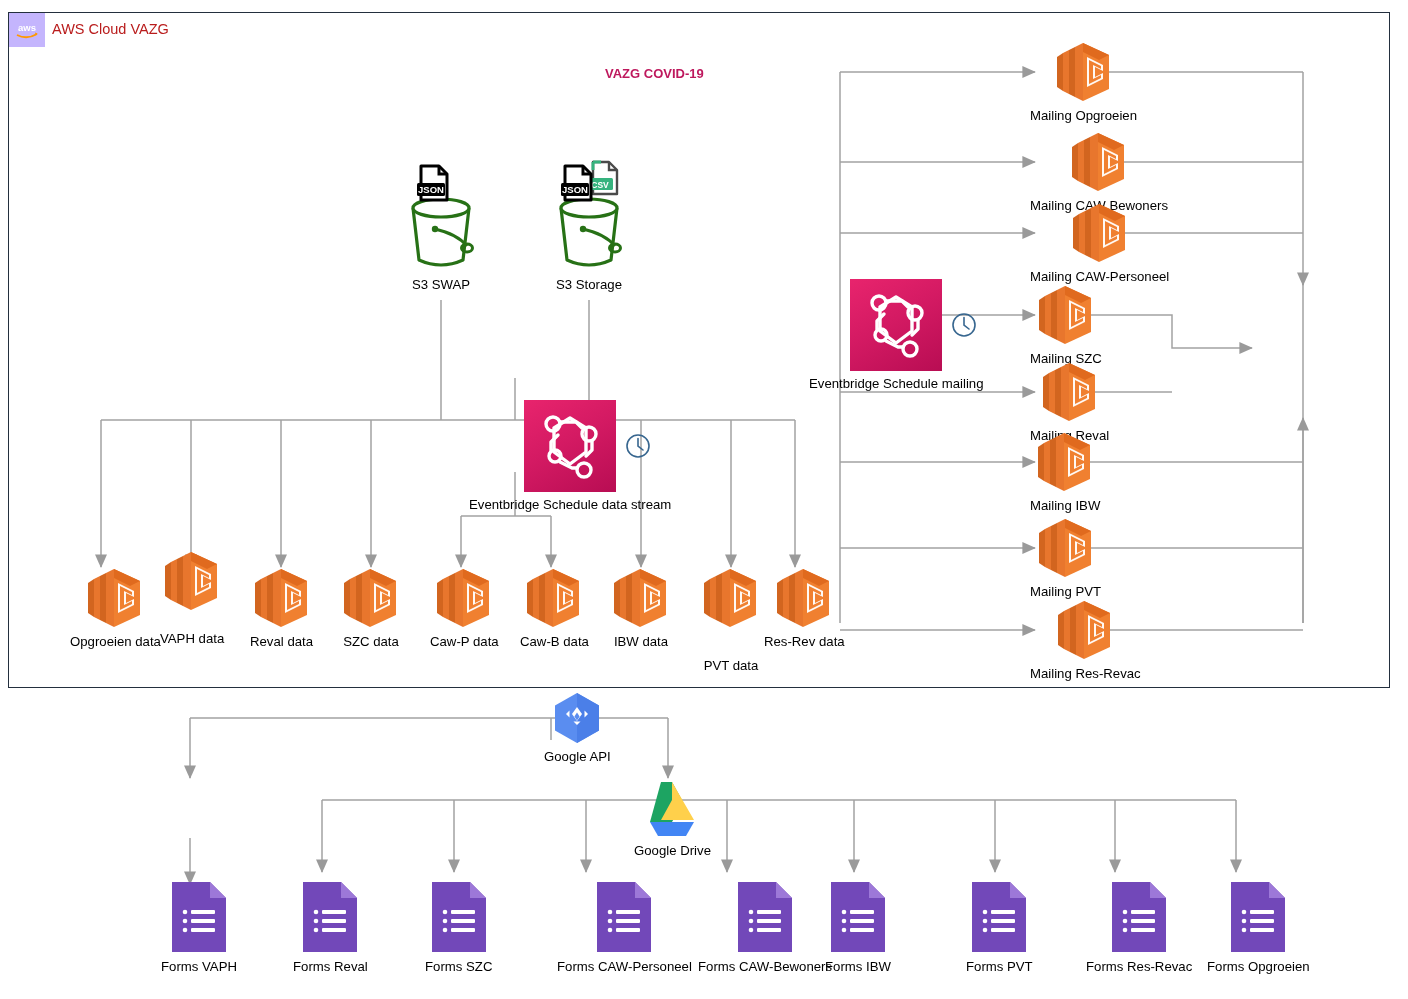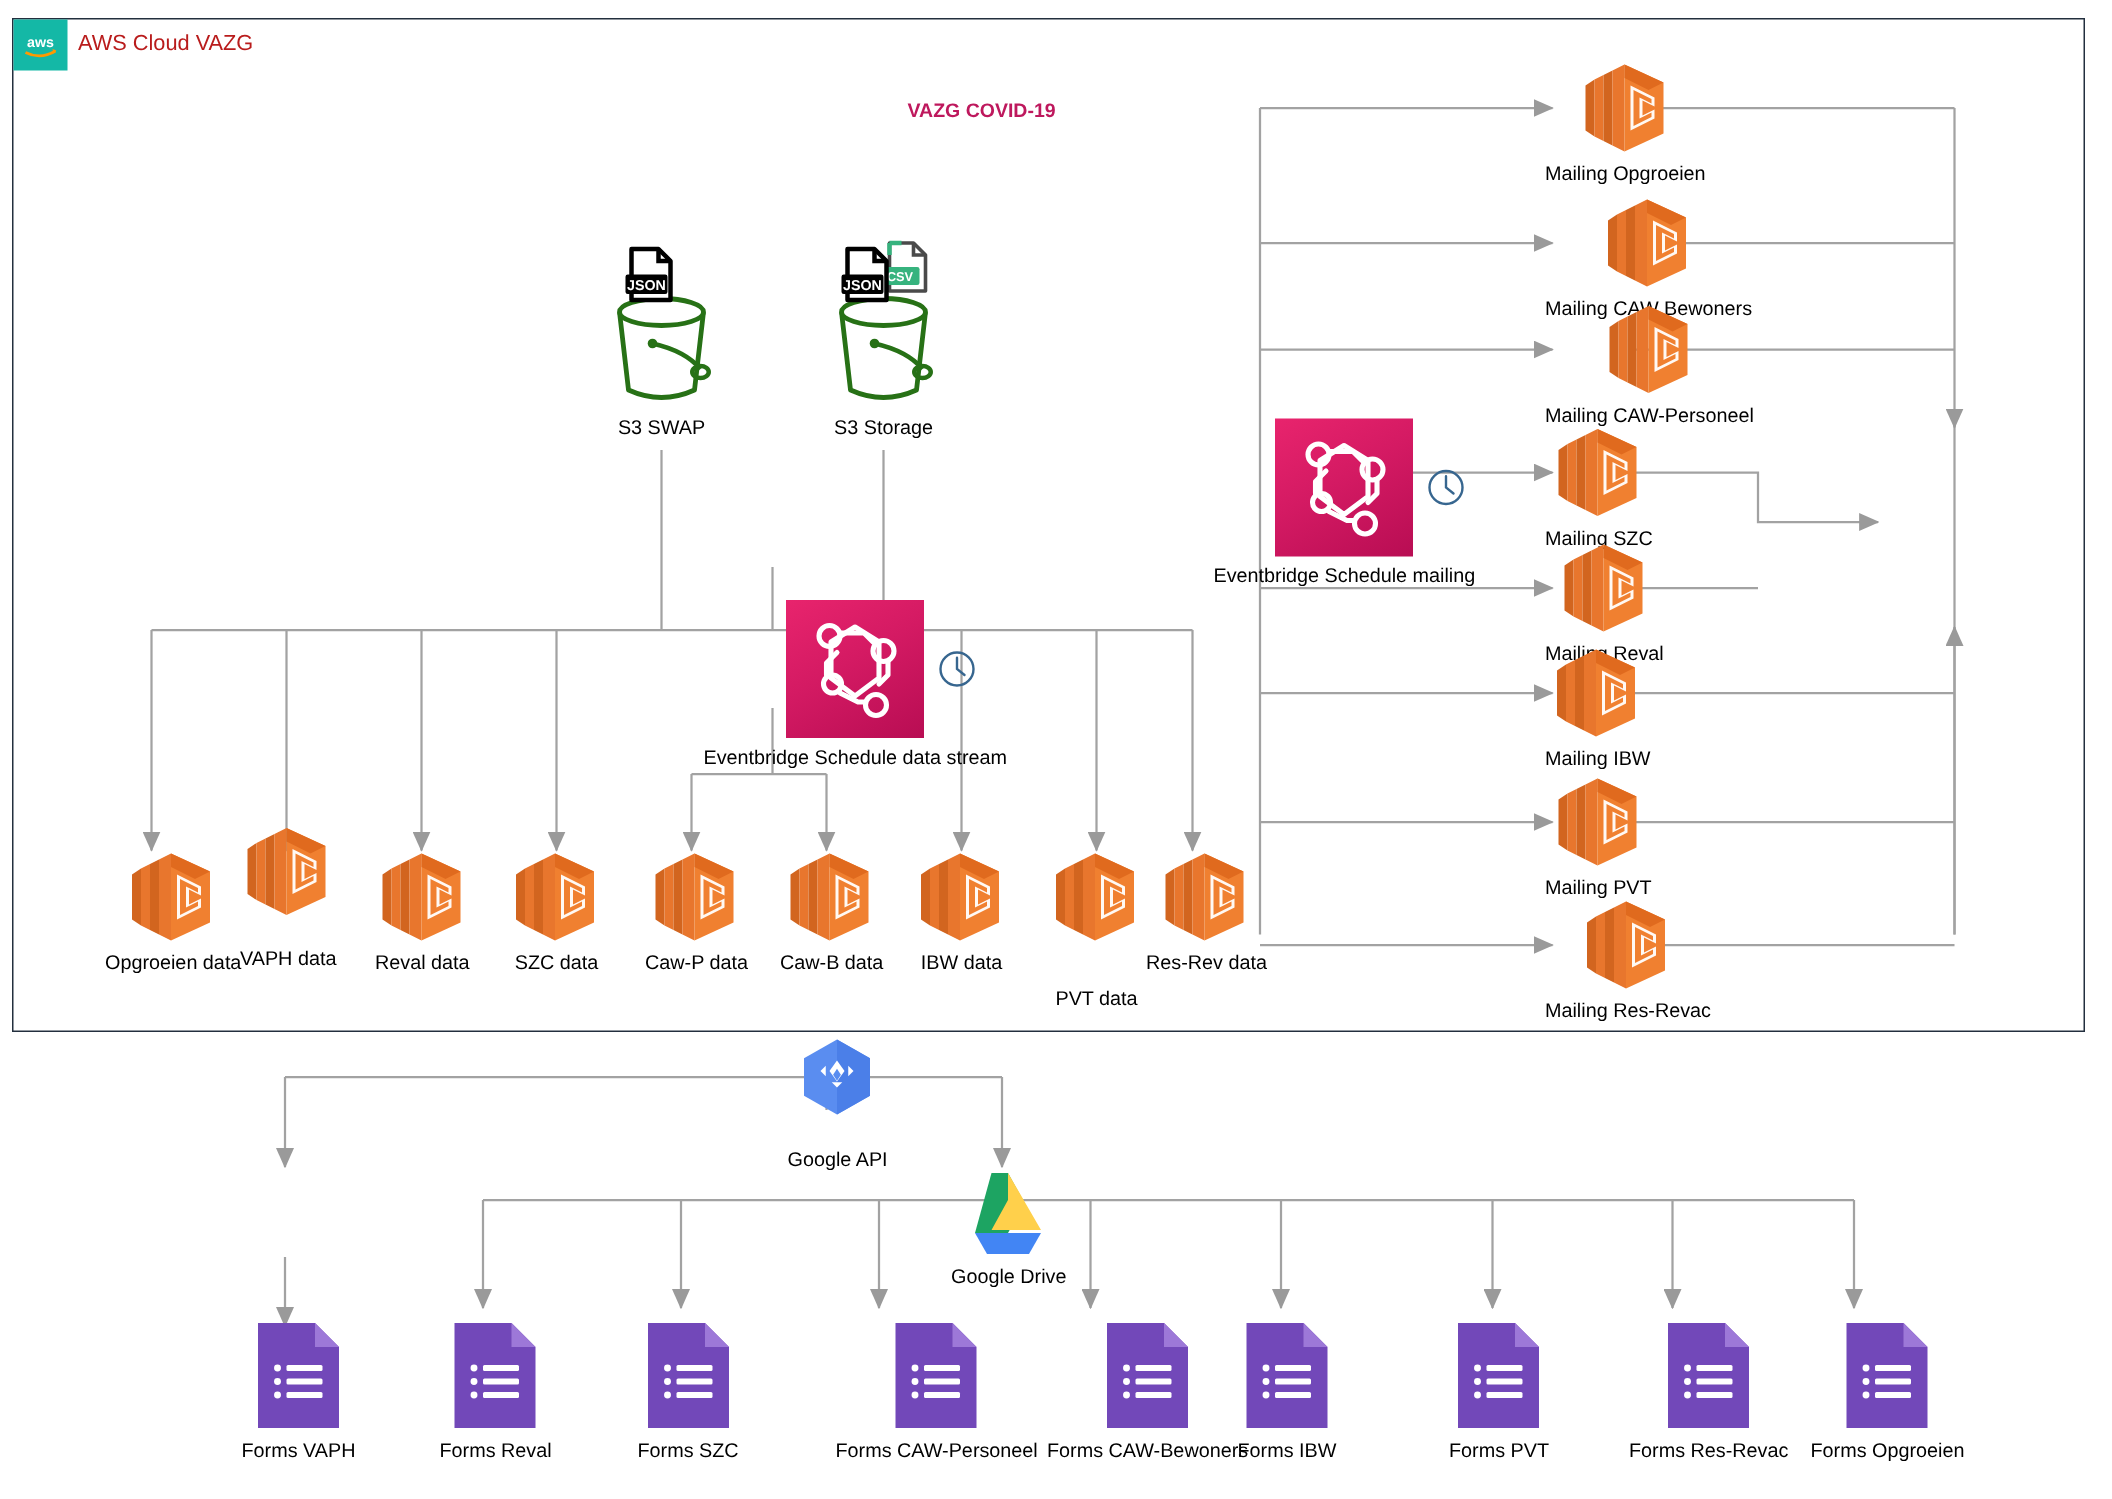--- a/index.html
+++ b/index.html
@@ -1,21 +1,21 @@
 <!DOCTYPE html>
 <html><head>
 <meta charset="utf-8">
 <style>
   html,body{margin:0;padding:0;background:#ffffff;}
   body{font-family:"Liberation Sans","DejaVu Sans",sans-serif;color:#232f3e;}
   #stage{position:relative;width:1408px;height:999px;overflow:hidden;background:#fff;}
   #wires{position:absolute;left:0;top:0;width:1408px;height:999px;pointer-events:none;}
 
   .cloud-box{position:absolute;left:8px;top:12px;width:1382px;height:676px;border:1px solid #232f3e;box-sizing:border-box;background:transparent;}
-  .aws-logo{position:absolute;left:9px;top:13px;width:36px;height:34px;background:#14b8a6;display:flex;align-items:center;justify-content:center;}
+  .aws-logo{position:absolute;left:9px;top:13px;width:36px;height:34px;background:#c4b5fd;display:flex;align-items:center;justify-content:center;}
   .aws-logo svg{display:block;}
   .cloud-label{position:absolute;left:52px;top:21px;font-size:14.5px;color:#b91c1c;white-space:nowrap;}
   .diagram-title{position:absolute;left:605px;top:66px;font-size:13px;font-weight:bold;color:#be185d;white-space:nowrap;}
 
   .node{position:absolute;display:flex;flex-direction:column;align-items:center;}
   .node .glyph{display:block;}
   .node .cap{margin-top:5px;font-size:13.2px;color:#000;white-space:nowrap;text-align:center;line-height:1.15;}
 
   .lambda-wrap{width:62px;height:62px;}
   .s3-wrap{width:92px;height:112px;position:relative;}
@@ -433,21 +433,21 @@
   <path d="M30,2 L56,14 L56,48 L30,60 Z" fill="#f08030"></path>
   <path d="M30,2 L56,14 L46,19 L30,11 Z" fill="#e06a1e"></path>
   <path d="M34,16 L34,46 L50,38 L50,32 L42,36 L42,26 L50,30 L50,24 Z" fill="#fff" opacity="0.95"></path>
   <path d="M36,19 L36,43 L48,37 L48,34 L40,38 L40,24 L48,28 L48,25 Z" fill="#f08030"></path>
 </svg></div>
         <div class="cap">Mailing Res-Revac</div>
       </div>
     </div>
 
 
-  <div class="node" style="left:525px;top:692px;gap:16px;">
+  <div class="node" style="left:544px;top:692px;">
     <div class="glyph gapi-wrap">
       <svg width="52" height="52" viewBox="0 0 52 52">
         <path d="M26,1 L48,13.5 L48,38.5 L26,51 L4,38.5 L4,13.5 Z" fill="#5a8df0"></path>
         <path d="M26,1 L48,13.5 L48,38.5 L26,51 Z" fill="#4b7fe8"></path>
         <g fill="#fff">
           <path d="M26,15 L31,22 L26,29 L21,22 Z"></path>
           <path d="M26,20.5 L28.6,24.5 L26,28.5 L23.4,24.5 Z" fill="#5a8df0"></path>
           <path d="M15,22 L18.5,18.5 L18.5,25.5 Z"></path>
           <path d="M37,22 L33.5,18.5 L33.5,25.5 Z"></path>
           <path d="M26,33 L22.5,29.5 L29.5,29.5 Z"></path>

